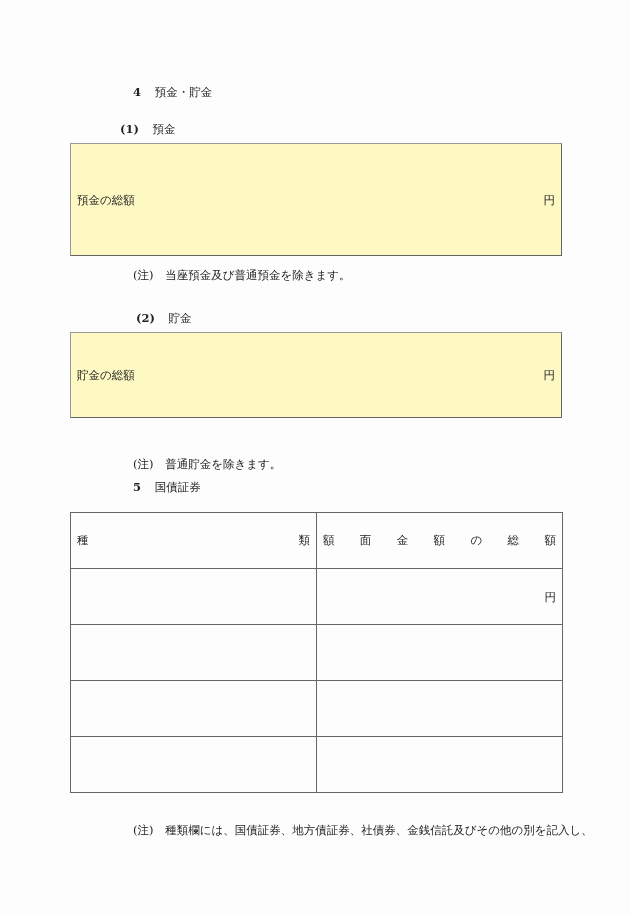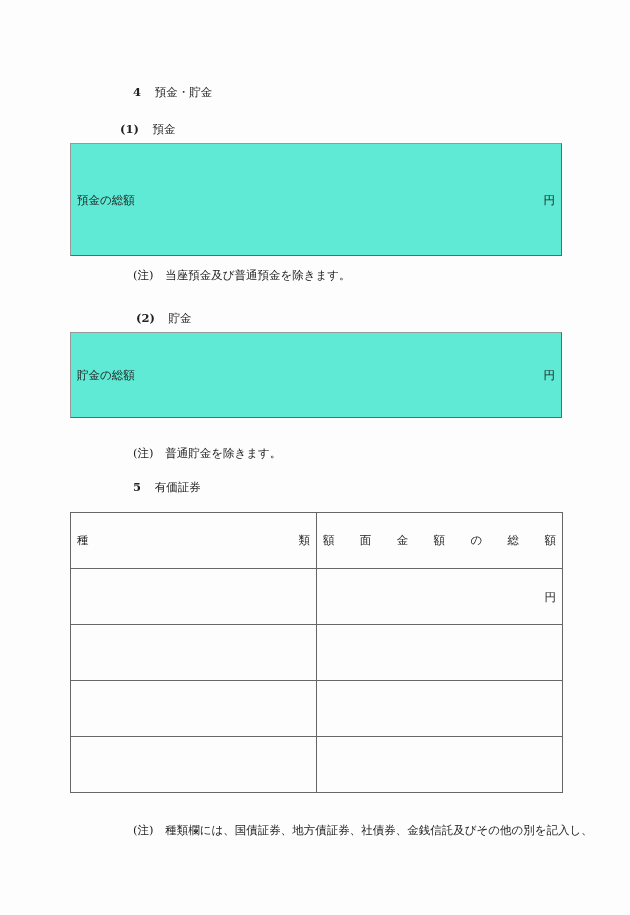--- a/index.html
+++ b/index.html
@@ -17,21 +17,21 @@
       overflow: hidden;
     }
     .abs { position: absolute; white-space: nowrap; margin-left: 44px; }
     .heading-num { font-weight: bold; }
     .box {
       position: absolute;
       border: 1.5px solid #666;
       border-top-color: #999;
       border-left-color: #999;
       box-sizing: border-box;
-      background: #5eead4;
+      background: #fef9c3;
     }
     .box-label {
       position: absolute;
       left: 6px;
       top: 50%;
       transform: translateY(-50%);
     }
     .box-unit {
       position: absolute;
       right: 6px;
@@ -94,28 +94,28 @@
 <div class="abs" style="left:92px; top:311px;">
   <span class="heading-num">(2)</span>
   <span style="margin-left:10px;">貯金</span>
 </div>
 
 <div class="box" style="left:70px; top:332px; width:492px; height:86px;">
   <span class="box-label">貯金の総額</span>
   <span class="box-unit">円</span>
 </div>
 
-<div class="abs" style="left:89px; top:446px;">
+<div class="abs" style="left:89px; top:457px;">
   <span>(注)</span>
   <span style="margin-left:8px;">普通貯金を除きます。</span>
 </div>
 
 <div class="abs" style="left:89px; top:480px;">
   <span class="heading-num">5</span>
-  <span style="margin-left:10px;">有価証券</span>
+  <span style="margin-left:10px;">国債証券</span>
 </div>
 
 <table class="sec">
   <colgroup>
       <col class="c1">
       <col class="c2">
     </colgroup>
   <tbody>
       <tr>
     <th>

